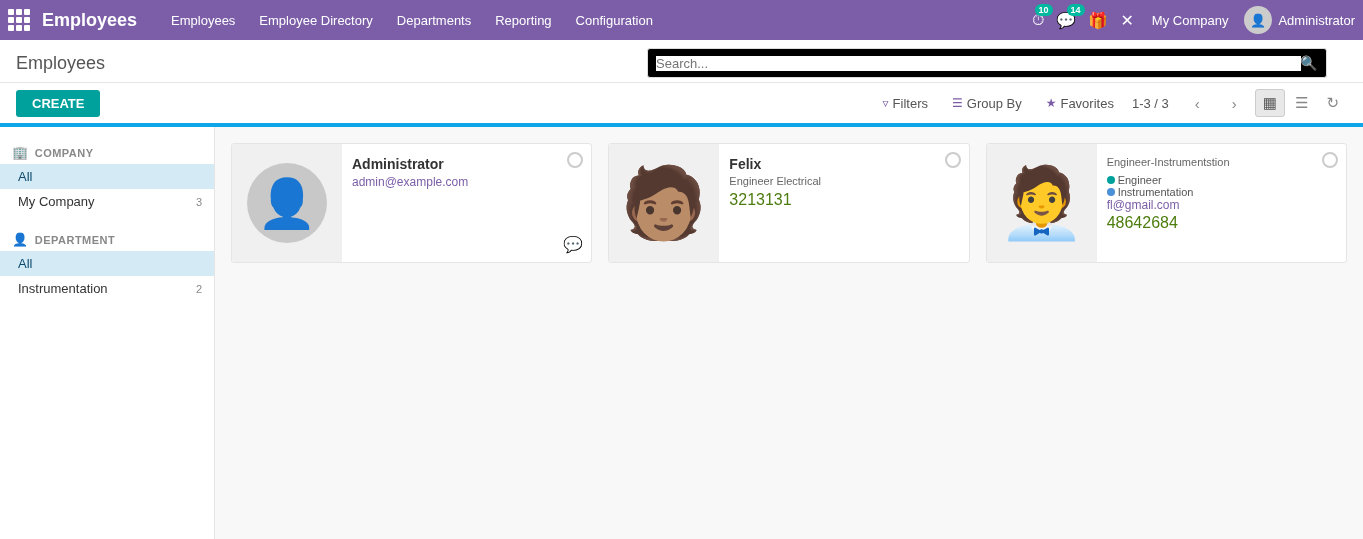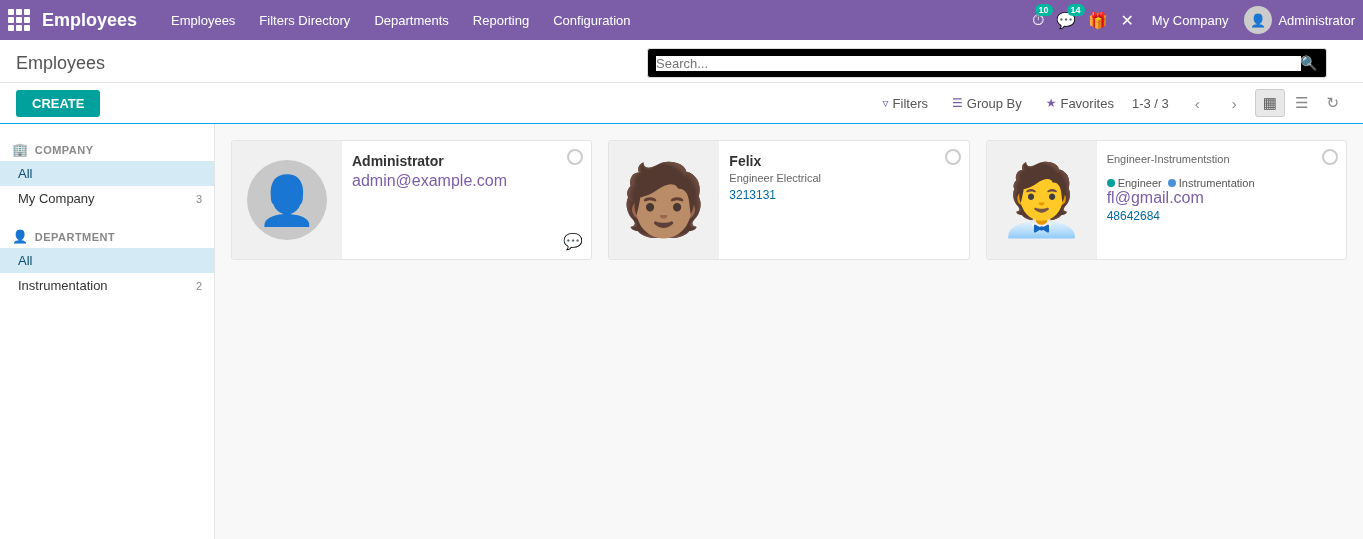--- a/index.html
+++ b/index.html
@@ -131,21 +131,21 @@
       font-size: 14px;
     }
 
     
     .toolbar {
       display: flex;
       align-items: center;
       justify-content: space-between;
       padding: 6px 16px;
       background: white;
-      border-bottom: 1px solid #0ea5e9;
+      border-bottom: 4px solid #0ea5e9;
     }
     .toolbar-left {
       display: flex;
       align-items: center;
       gap: 8px;
     }
     .btn-create {
       background: #00a09d;
       color: white;
       border: none;
@@ -307,33 +307,34 @@
       font-weight: 600;
       color: #333;
       margin-bottom: 3px;
     }
     .card-job {
       font-size: 11px;
       color: #666;
       margin-bottom: 4px;
     }
     .card-email {
-      font-size: 16px;
+      font-size: 12px;
       color: #7b5ea7;
       margin-bottom: 2px;
     }
     .card-phone {
-      font-size: 12px;
-      color: #0369a1;
+      font-size: 16px;
+      color: #4d7c0f;
     }
     .card-tags {
       display: flex;
-      gap: 6px;
-      margin-top: 12px;
+      gap: 0;
+      margin-top: 6px;
       flex-wrap: wrap;
+      flex-direction: column;
     }
     .tag {
       display: flex;
       align-items: center;
       gap: 3px;
       font-size: 11px;
       color: #555;
     }
     .tag-dot {
       width: 8px; height: 8px;
@@ -373,21 +374,21 @@
     <span></span>
       <span></span>
       <span></span>
     <span></span>
       <span></span>
       <span></span>
   </div>
   <div class="topbar-app-title">Employees</div>
   <nav class="topbar-nav">
     <div class="topbar-nav-item">Employees</div>
-    <div class="topbar-nav-item">Filters Directory</div>
+    <div class="topbar-nav-item">Employee Directory</div>
     <div class="topbar-nav-item">Departments</div>
     <div class="topbar-nav-item">Reporting</div>
     <div class="topbar-nav-item">Configuration</div>
   </nav>
   <div class="topbar-actions">
     <div class="topbar-icon-btn">
       ⏱
       <span class="badge">10</span>
     </div>
     <div class="topbar-icon-btn">

